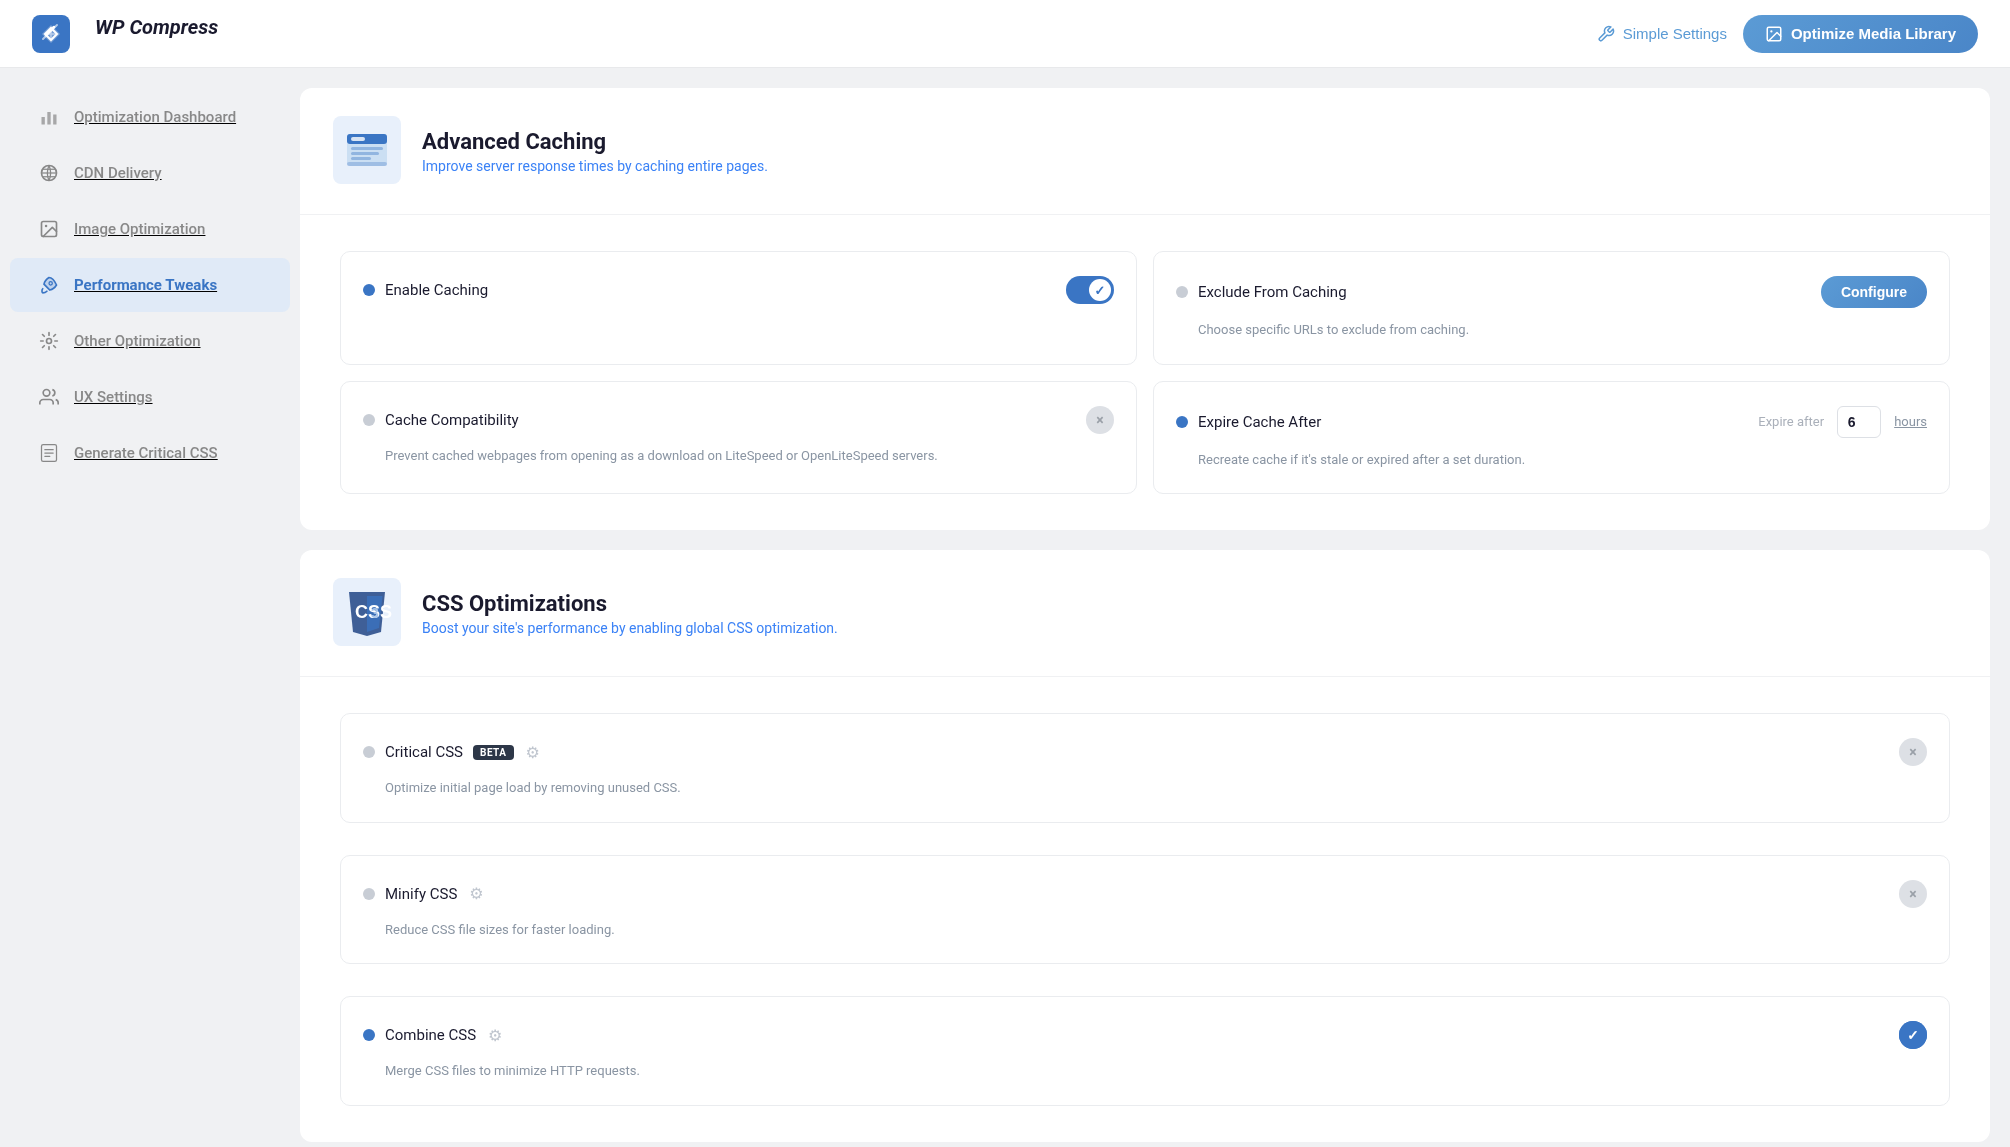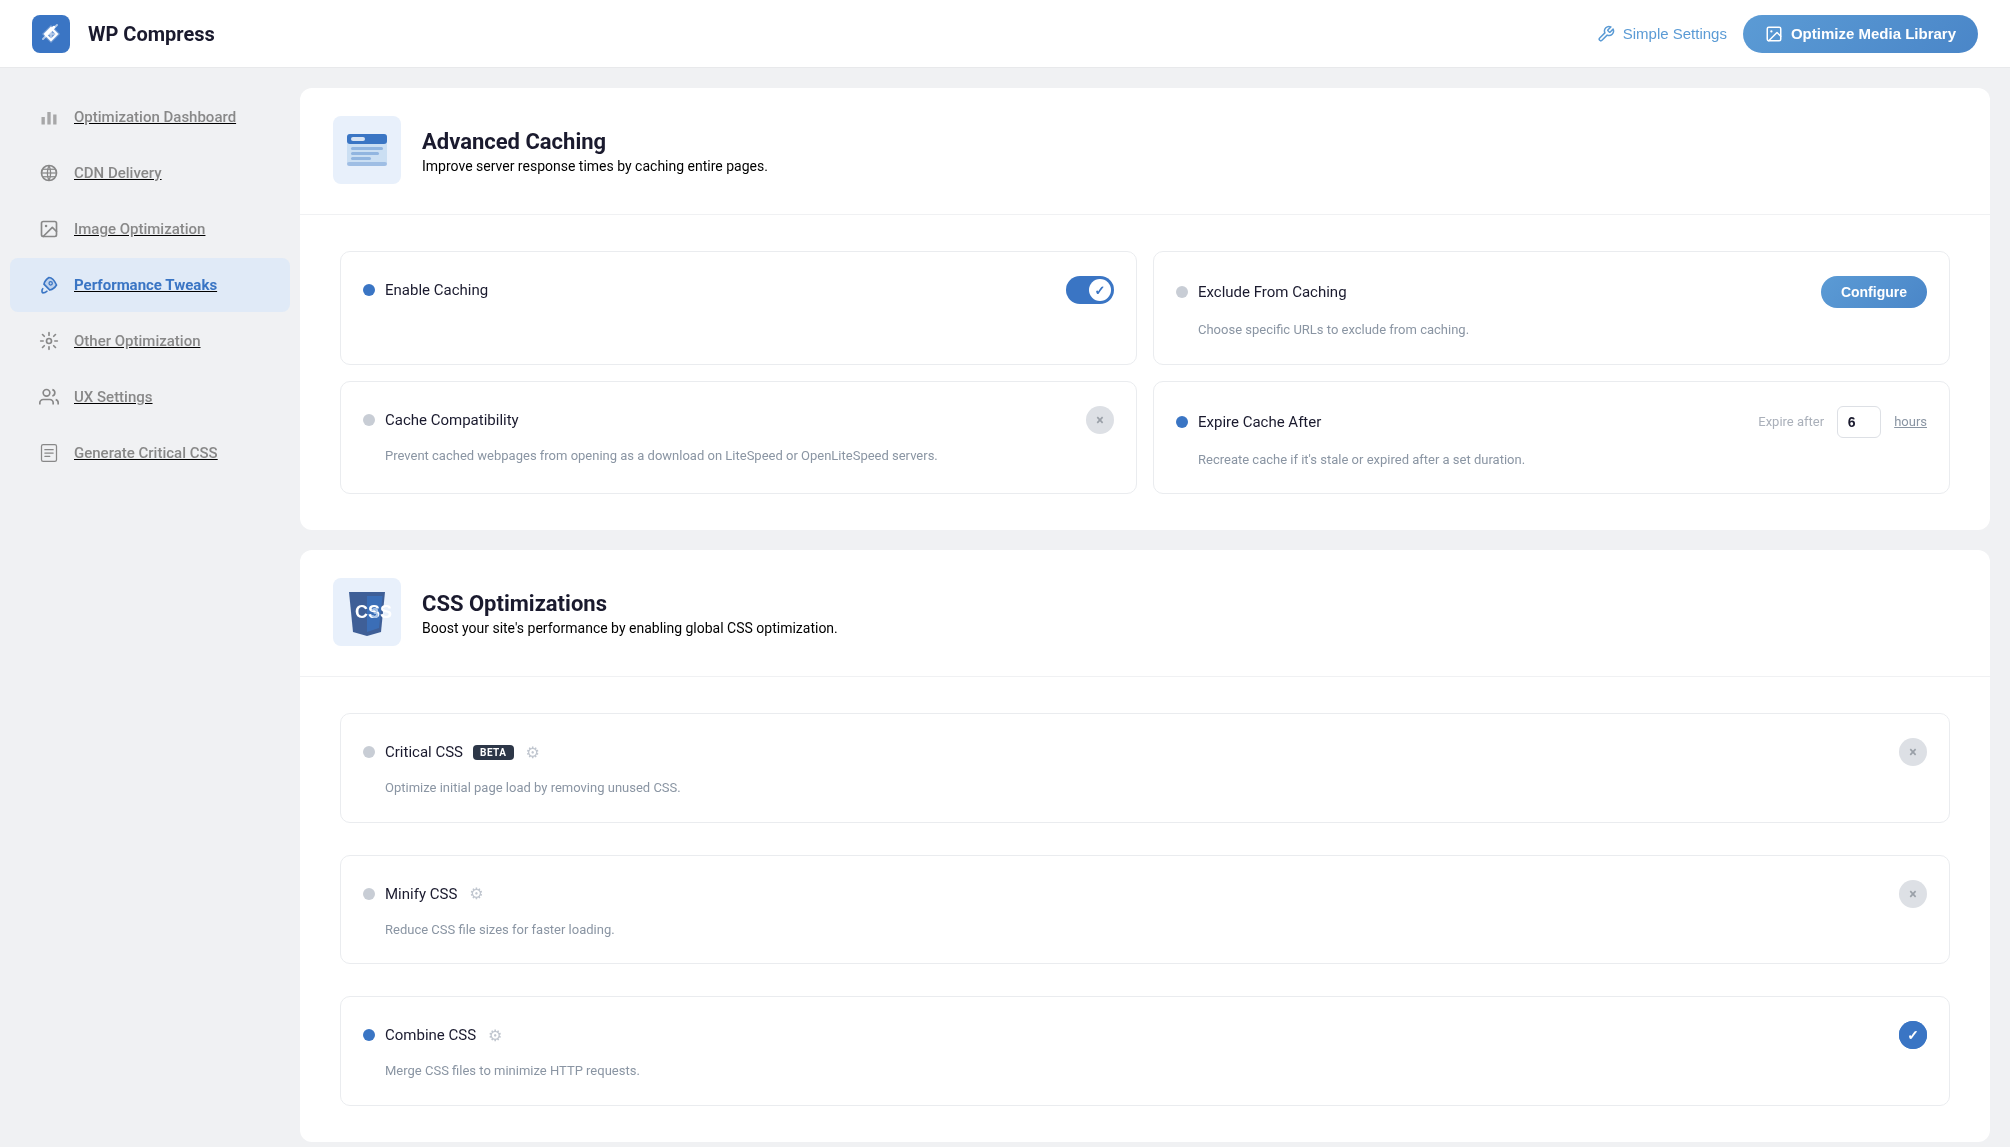--- a/index.html
+++ b/index.html
@@ -14,22 +14,23 @@
       background: #fff;
       display: flex;
       align-items: center;
       justify-content: space-between;
       padding: 0 32px;
       height: 68px;
       border-bottom: 1px solid #e8e9eb;
     }
     .logo-area {
       display: flex;
-      align-items: center;
-      gap: 18px;
+      align-items: flex-start;
+      gap: 25px;
+      font-style: italic;
     }
     .logo-icon {
       width: 38px;
       height: 38px;
     }
     .logo-text {
       font-size: 20px;
       font-weight: 700;
       color: #1a1a2e;
     }
@@ -135,21 +136,21 @@
       flex-shrink: 0;
     }
     .section-title {
       font-size: 22px;
       font-weight: 700;
       color: #1a1a2e;
       margin-bottom: 4px;
     }
     .section-desc {
       font-size: 14px;
-      color: #000000;
+      color: #3b82f6;
     }
 
     
     .options-grid {
       display: grid;
       grid-template-columns: 1fr 1fr;
       gap: 0;
       padding: 28px 32px;
     }
     .options-grid-3 {

